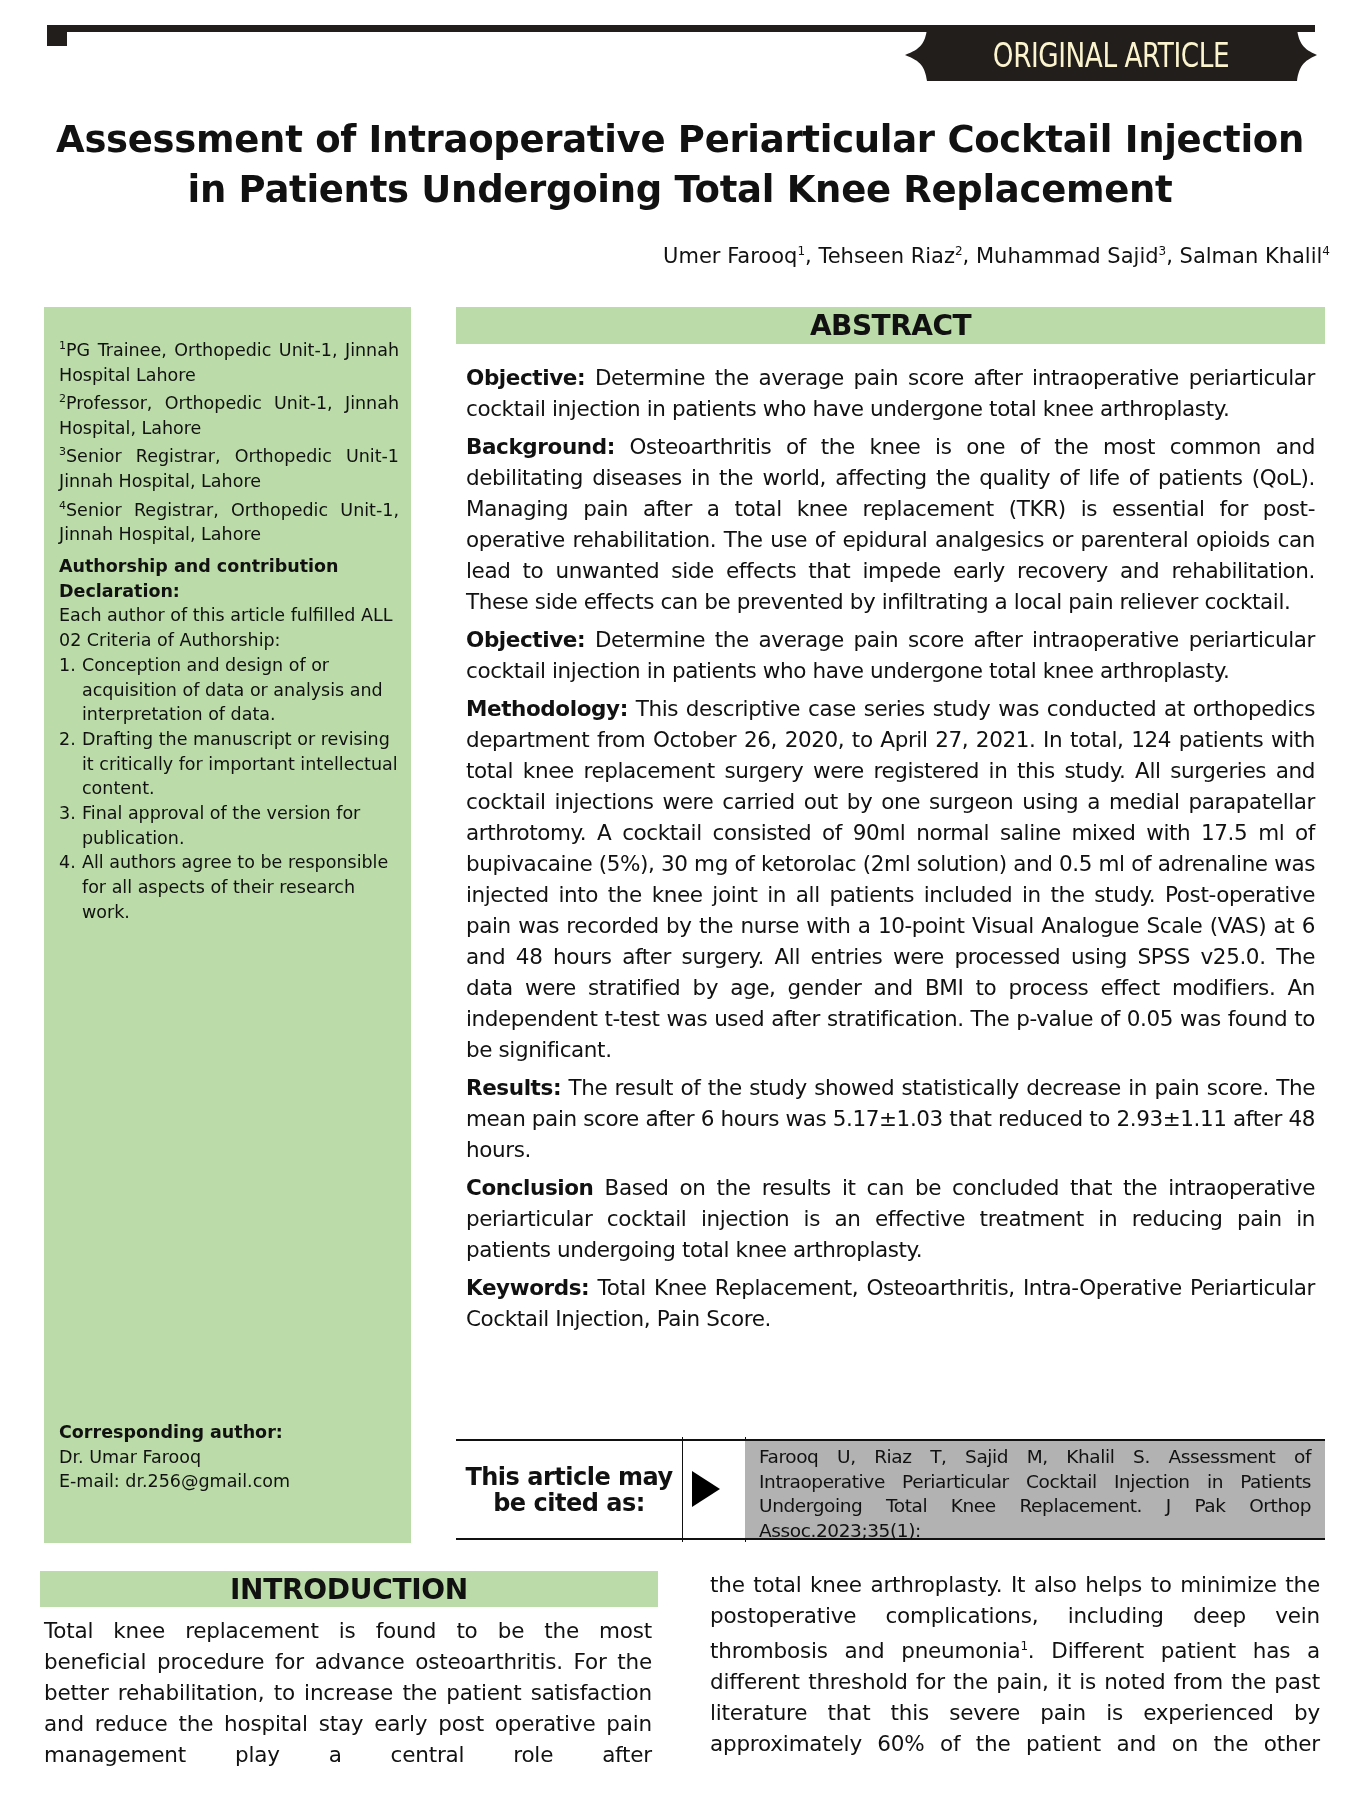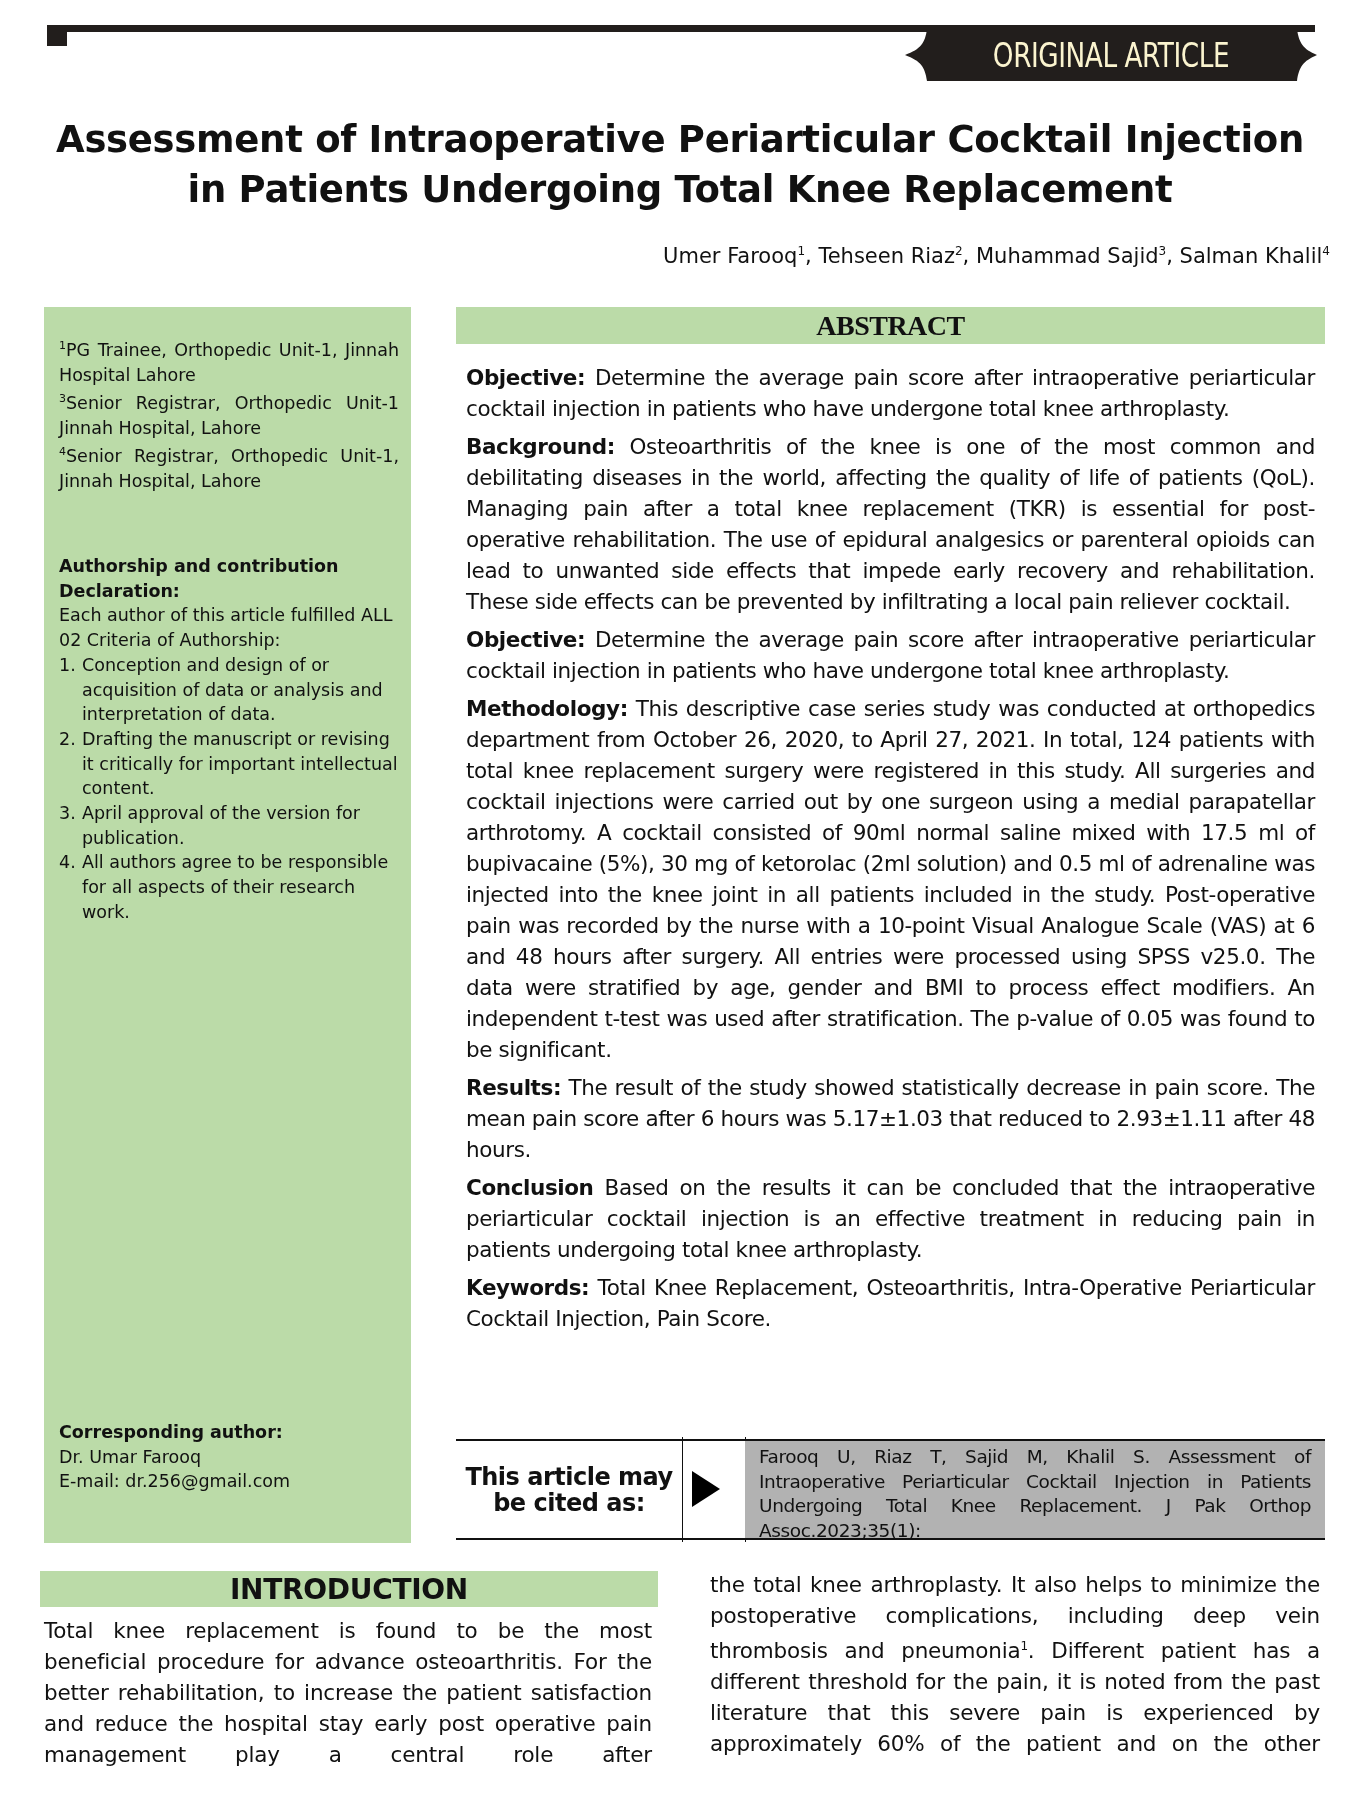--- a/index.html
+++ b/index.html
@@ -28,21 +28,21 @@
   .affil sup { font-size: 11px; }
   .auth-decl { top: 247px; }
   .bold { font-weight: bold; }
   .crit-list { margin: 0; padding: 0; list-style: none; }
   .crit-list li { position: relative; padding-left: 23px; }
   .crit-list li .num { position: absolute; left: 0; top: 0; }
   .corr { top: 1113px; }
 
   
   .abs-head { position: absolute; left: 456px; top: 307px; width: 869px; height: 37px; background: #bbdba8; text-align: center;
-    font-weight: bold; font-size: 28px; line-height: 37px; letter-spacing: -0.5px; font-family: Liberation Serif, serif; }
+    font-weight: bold; font-size: 28px; line-height: 37px; letter-spacing: -0.5px; }
   .abstract { position: absolute; left: 459px; top: 355px; width: 863px; font-size: 21.5px; line-height: 31px; text-align: justify; color: #111; letter-spacing: -0.4px; }
   .abstract p { margin: 7px; }
   .abstract b { font-weight: bold; }
 
   
   .cite { position: absolute; left: 456px; top: 1439px; width: 869px; height: 101px; border-top: 2px solid #111; border-bottom: 2px solid #111; box-sizing: border-box; }
   .cite-label { position: absolute; left: 0; top: 0; width: 226px; height: 97px; display: flex; align-items: center; justify-content: center;
     text-align: center; font-weight: bold; font-size: 24px; line-height: 26px; letter-spacing: -0.5px; }
   .cite-arrow { position: absolute; left: 236px; top: 30px; width: 0; height: 0; border-top: 18px solid transparent; border-bottom: 18px solid transparent; border-left: 28px solid #000; }
   .cite-ref { position: absolute; left: 289px; top: 0; width: 580px; height: 97px; background: #b2b2b2; box-sizing: border-box; padding: 4px 14px 0 14px;
@@ -77,31 +77,32 @@
 <div class="authors">
   <span>Umer Farooq</span><sup>1</sup>, 
   <span>Tehseen Riaz</span><sup>2</sup>, 
   <span>Muhammad Sajid</span><sup>3</sup>, 
   <span>Salman Khalil</span><sup>4</sup>
 </div>
 
 <div class="sidebar">
   <div class="sb-block affil">
     <div><sup>1</sup><span>PG Trainee, Orthopedic Unit-1, Jinnah Hospital Lahore</span></div>
+    <div><sup>2</sup><span>Professor, Orthopedic Unit-1, Jinnah Hospital, Lahore</span></div>
     <div><sup>3</sup><span>Senior Registrar, Orthopedic Unit-1 Jinnah Hospital, Lahore</span></div>
     <div><sup>4</sup><span>Senior Registrar, Orthopedic Unit-1, Jinnah Hospital, Lahore</span></div>
   </div>
 
   <div class="sb-block auth-decl">
     <div class="bold">Authorship and contribution Declaration:</div>
     <div>Each author of this article fulfilled ALL 02 Criteria of Authorship:</div>
     <ul class="crit-list">
       <li><span class="num">1.</span><span>Conception and design of or acquisition of data or analysis and interpretation of data.</span></li>
       <li><span class="num">2.</span><span>Drafting the manuscript or revising it critically for important intellectual content.</span></li>
-      <li><span class="num">3.</span><span>April approval of the version for publication.</span></li>
+      <li><span class="num">3.</span><span>Final approval of the version for publication.</span></li>
       <li><span class="num">4.</span><span>All authors agree to be responsible for all aspects of their research work.</span></li>
     </ul>
   </div>
 
   <div class="sb-block corr">
     <div class="bold">Corresponding author:</div>
     <div>Dr. Umar Farooq</div>
     <div>E-mail: dr.256@gmail.com</div>
   </div>
 </div>

